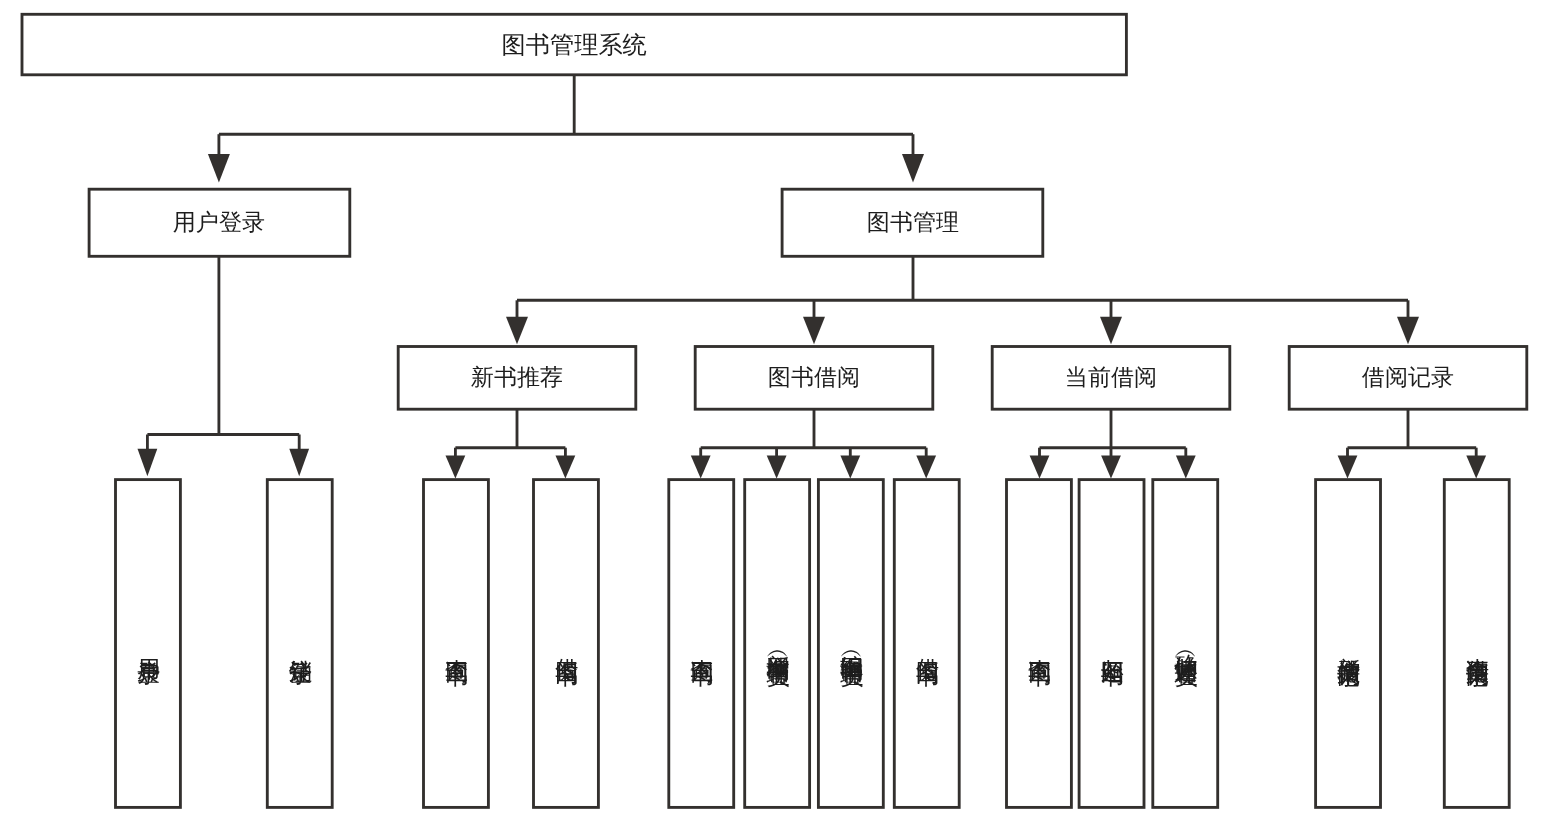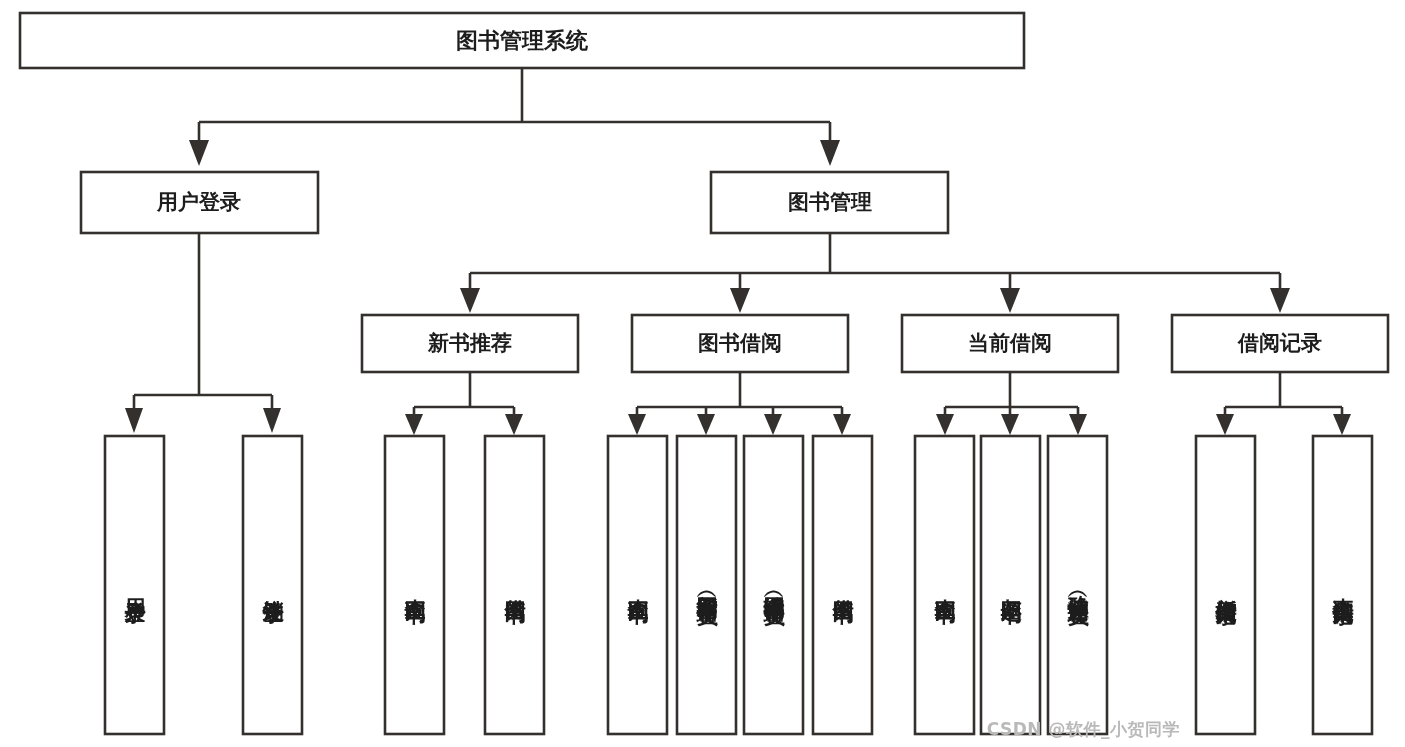--- a/index.html
+++ b/index.html
@@ -13,21 +13,20 @@
     font-family: "DejaVu Sans", "Liberation Sans", sans-serif;
     overflow: hidden;
     position: relative;
   }
   #diagram-root {
     position: absolute;
     left: 0;
     top: 0;
     width: 1193px;
     height: 747px;
-    font-weight: bold;
   }
   svg.flowchart {
     display: block;
     width: 1405px;
     height: 747px;
   }
   .node-rect {
     fill: #ffffff;
     stroke: #33302e;
     stroke-width: 2.6;
@@ -314,14 +313,13 @@
       <rect class="node-rect" x="1313" y="436" width="59" height="298"></rect>
       <foreignObject x="1313" y="436" width="59" height="298">
         <div xmlns="http://www.w3.org/1999/xhtml" class="vlabel-wrap">
           <div class="vlabel">查询借阅记录</div>
         </div>
       </foreignObject>
     </g>
 
   </svg>
 
-  <div class="watermark">CSDN @软件_小贺同学</div>
 </div>
 
 </body></html>

